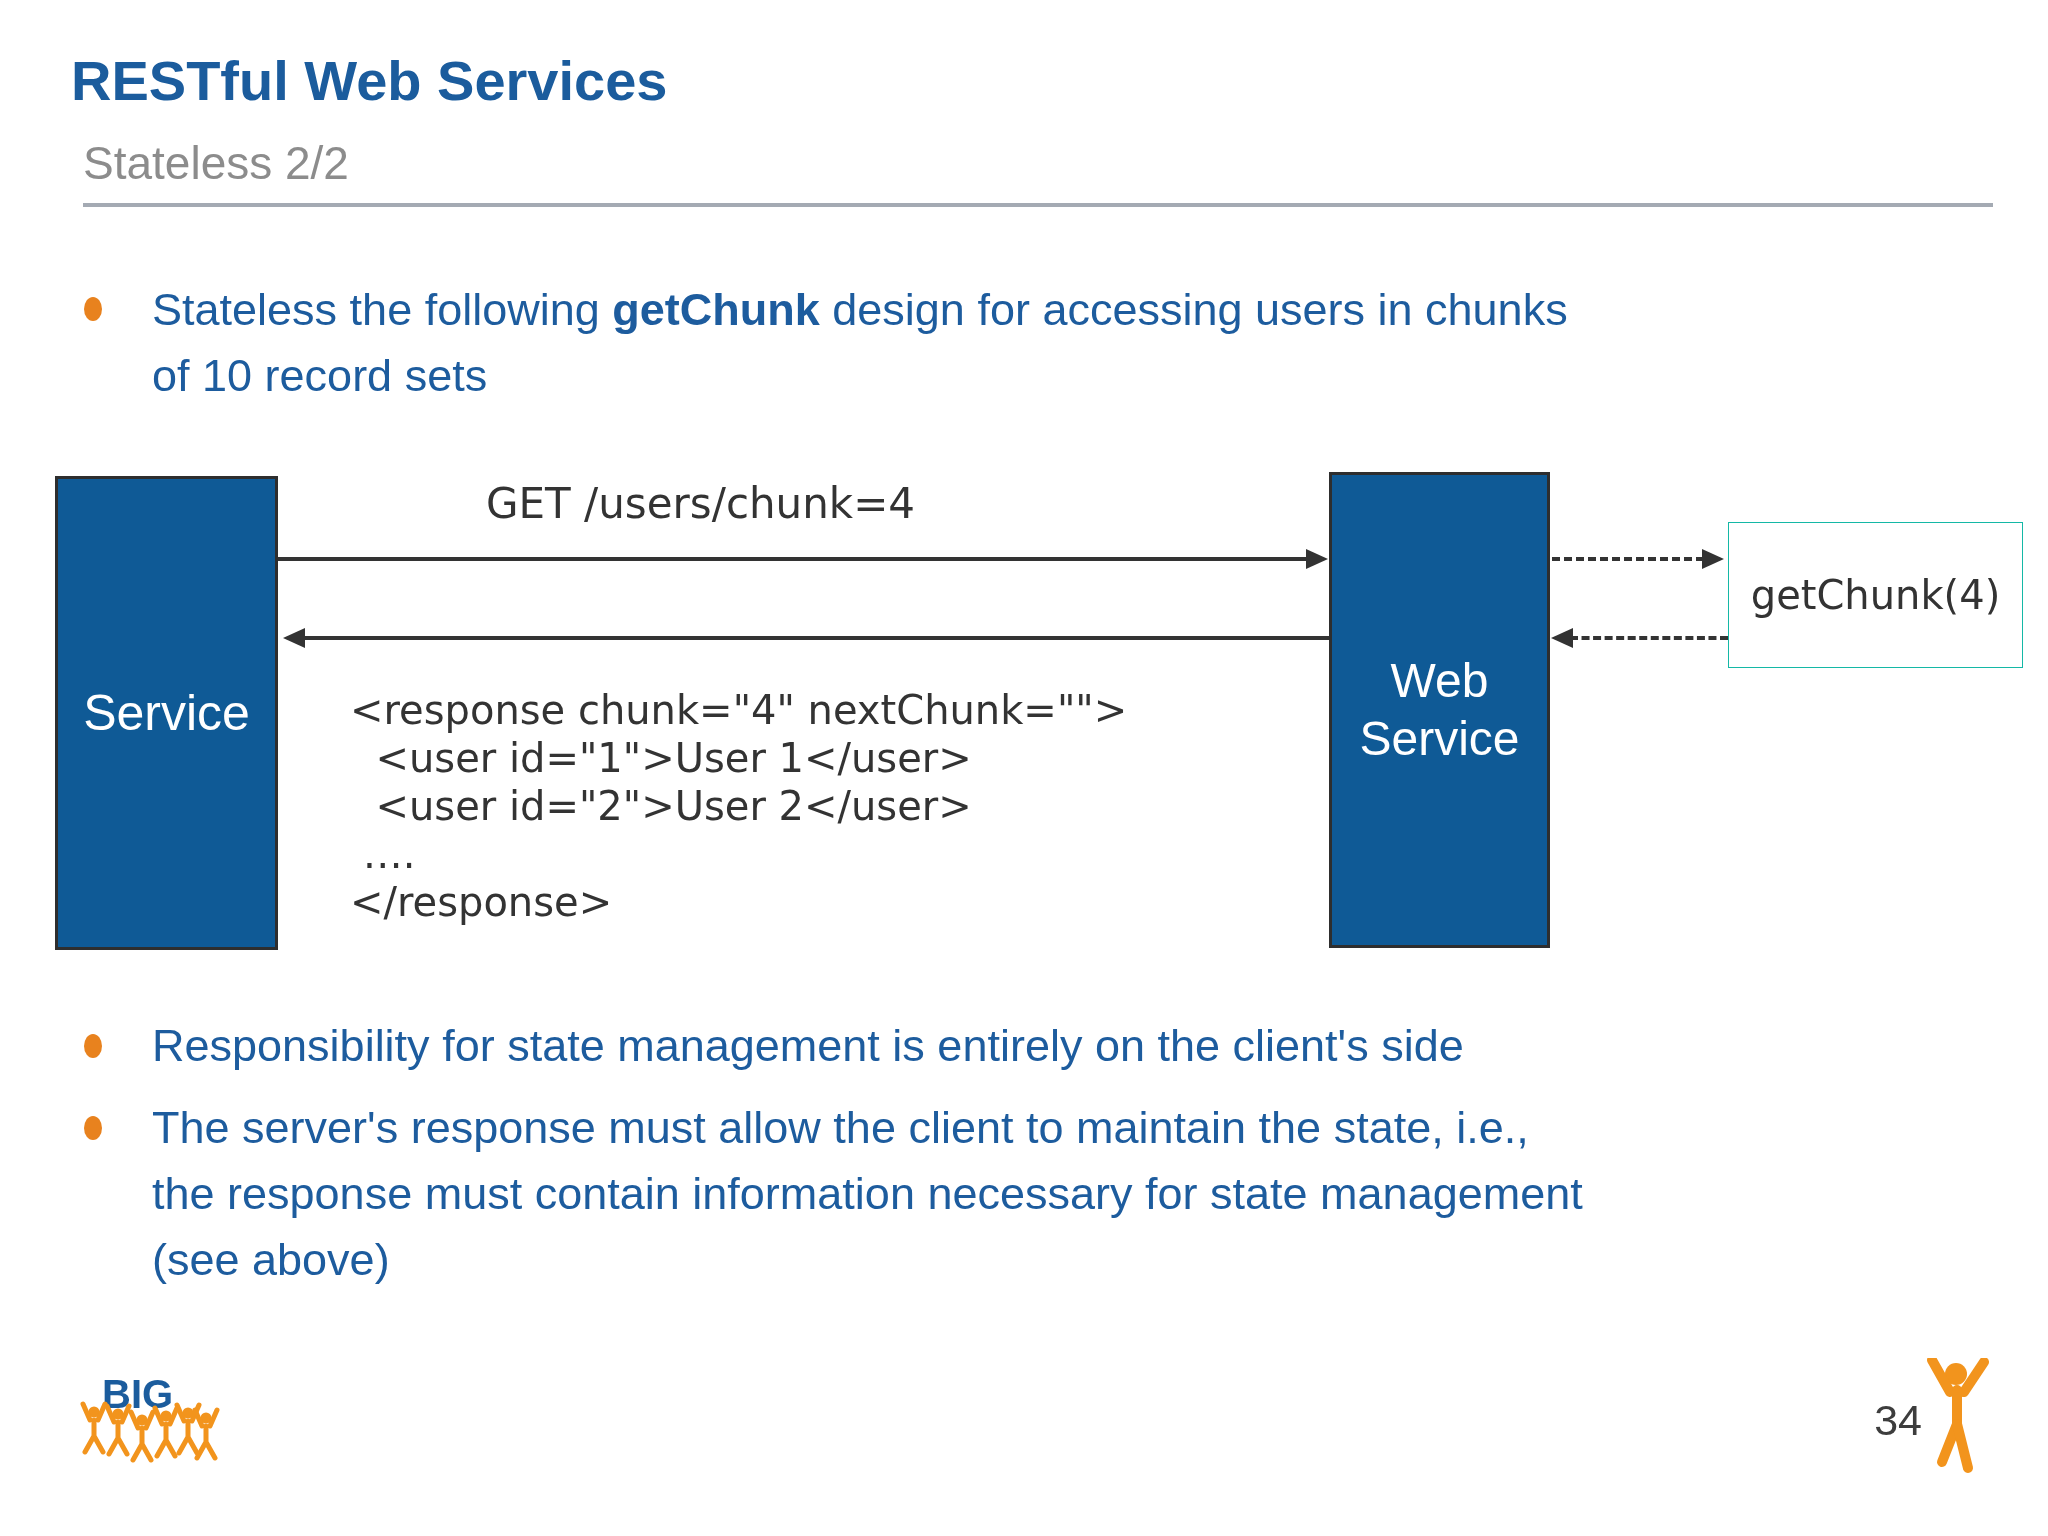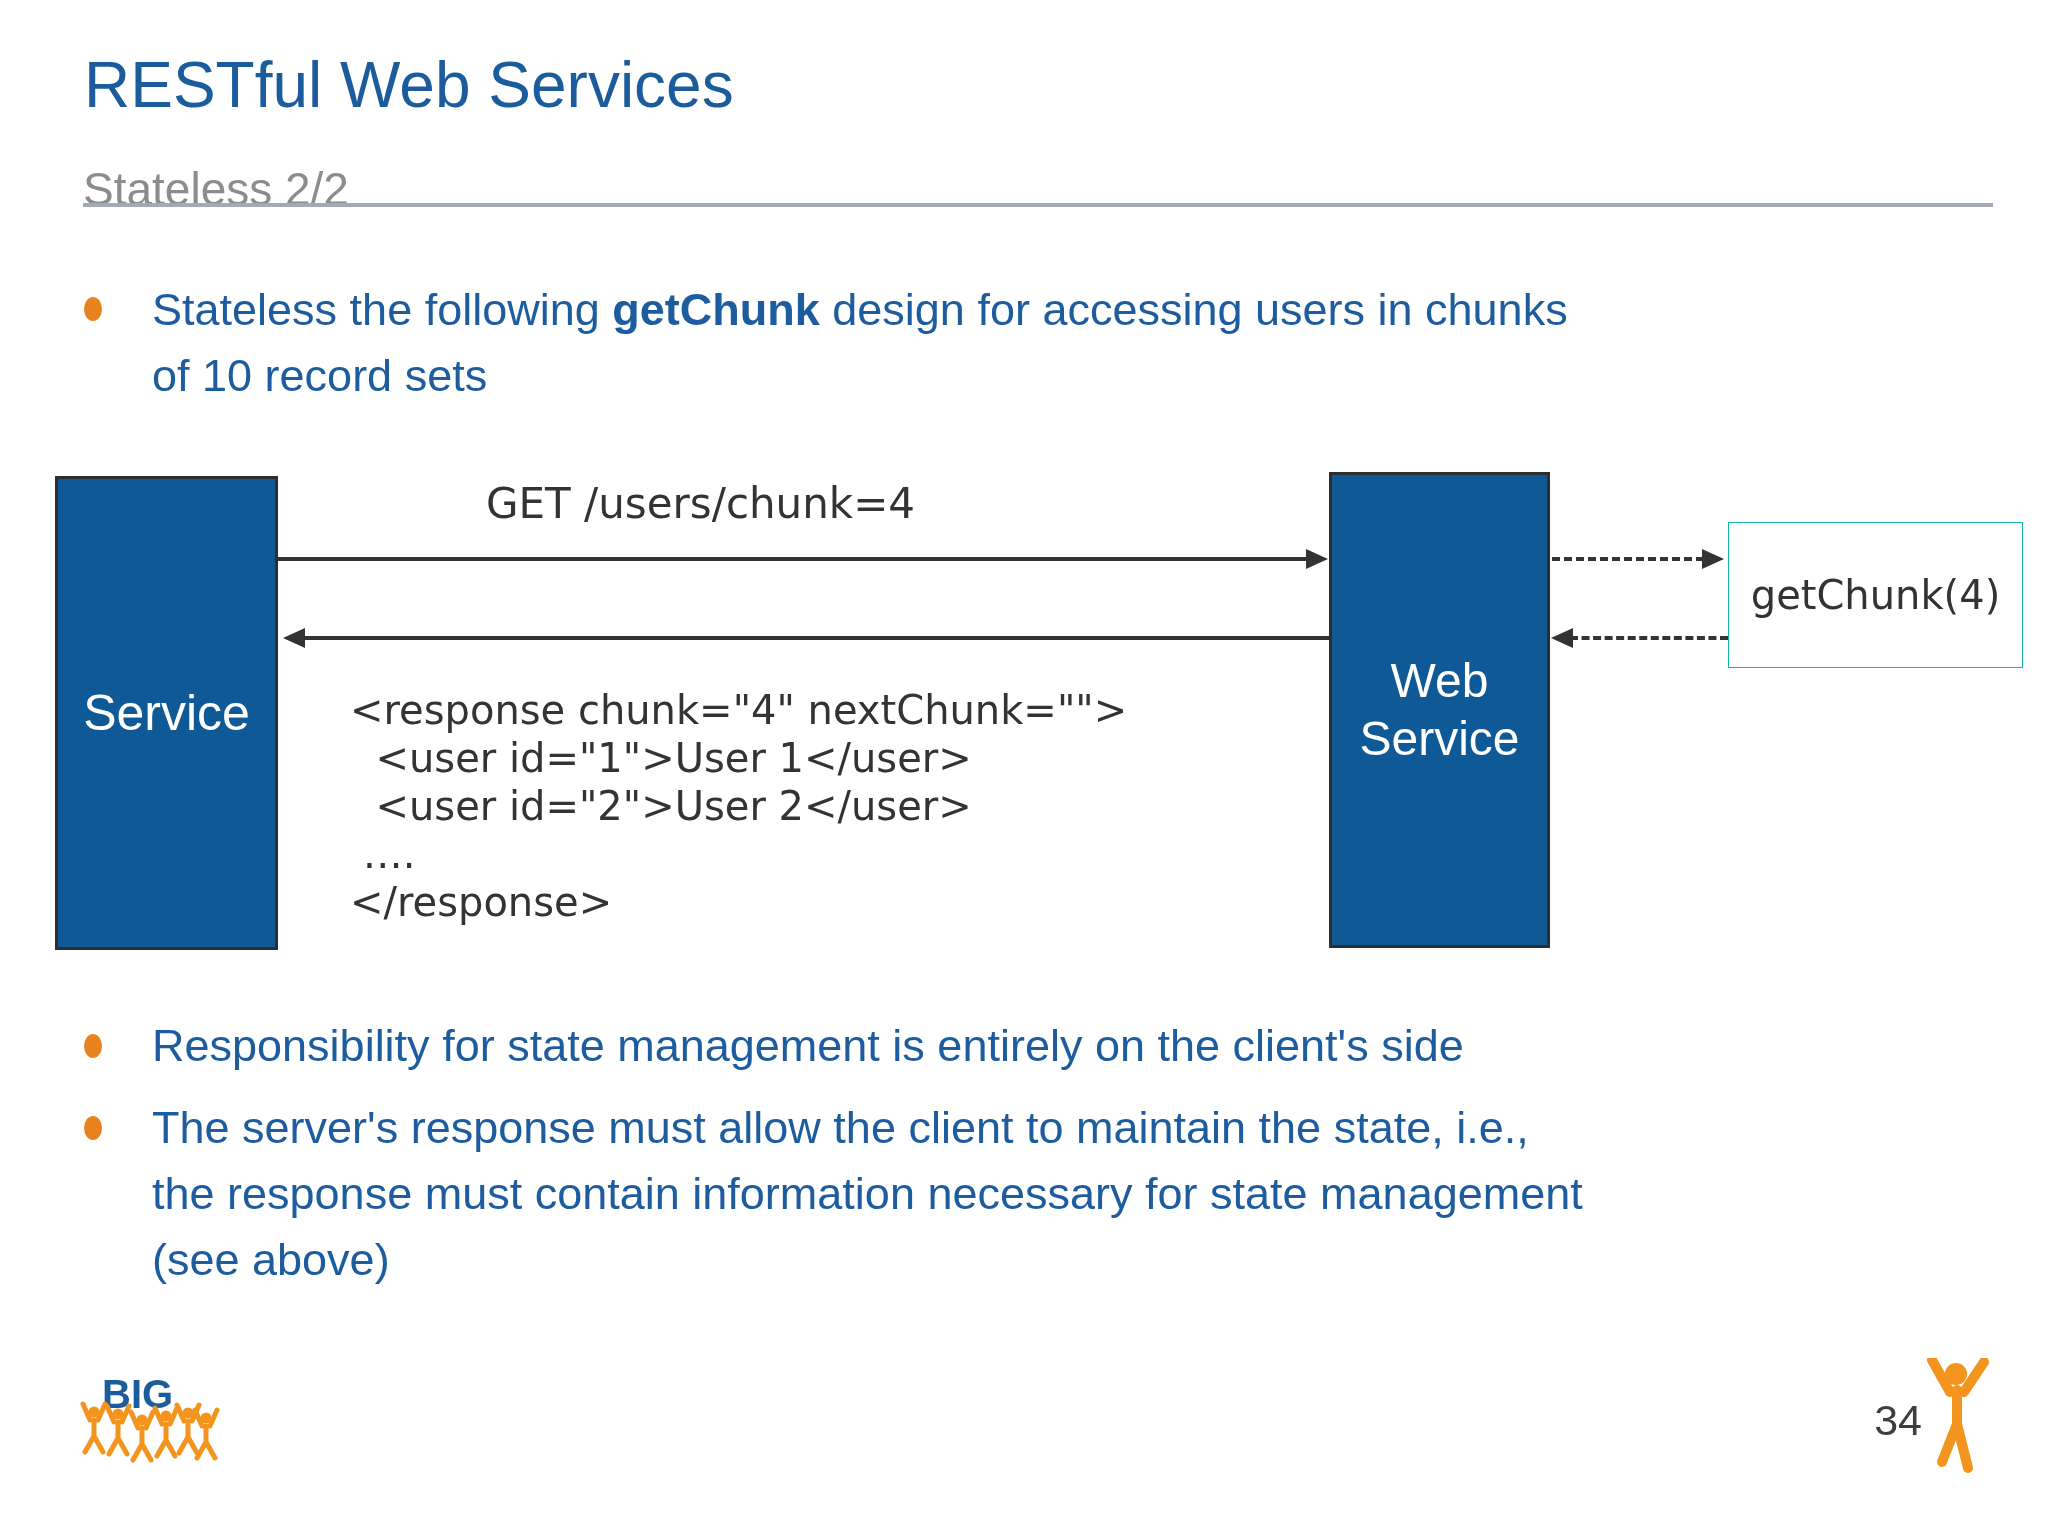--- a/index.html
+++ b/index.html
@@ -5,27 +5,27 @@
   html,body{margin:0;padding:0;background:#e9e9e9;}
   .slide{
     position:relative;
     width:2048px;height:1536px;
     background:#ffffff;
     overflow:hidden;
     font-family:"Liberation Sans",sans-serif;
   }
   
   .title{
-    position:absolute;left:84px;top:48px;
-    font-size:64px;font-weight:normal;color:#1b5c9d;
+    position:absolute;left:71px;top:48px;
+    font-size:56px;font-weight:bold;color:#1b5c9d;
     letter-spacing:0px;white-space:nowrap;
   }
   .subtitle{
     position:absolute;left:83px;top:136px;
-    font-size:46px;color:#8c8c8c;white-space:nowrap;margin-top:26px;
+    font-size:46px;color:#8c8c8c;white-space:nowrap;
   }
   .rule{
     position:absolute;left:83px;top:203px;width:1910px;height:4px;
     background:#a4aab3;
   }
   
   .bullet-dot{
     position:absolute;width:18px;height:24px;border-radius:50%;
     background:#e8821e;
   }

